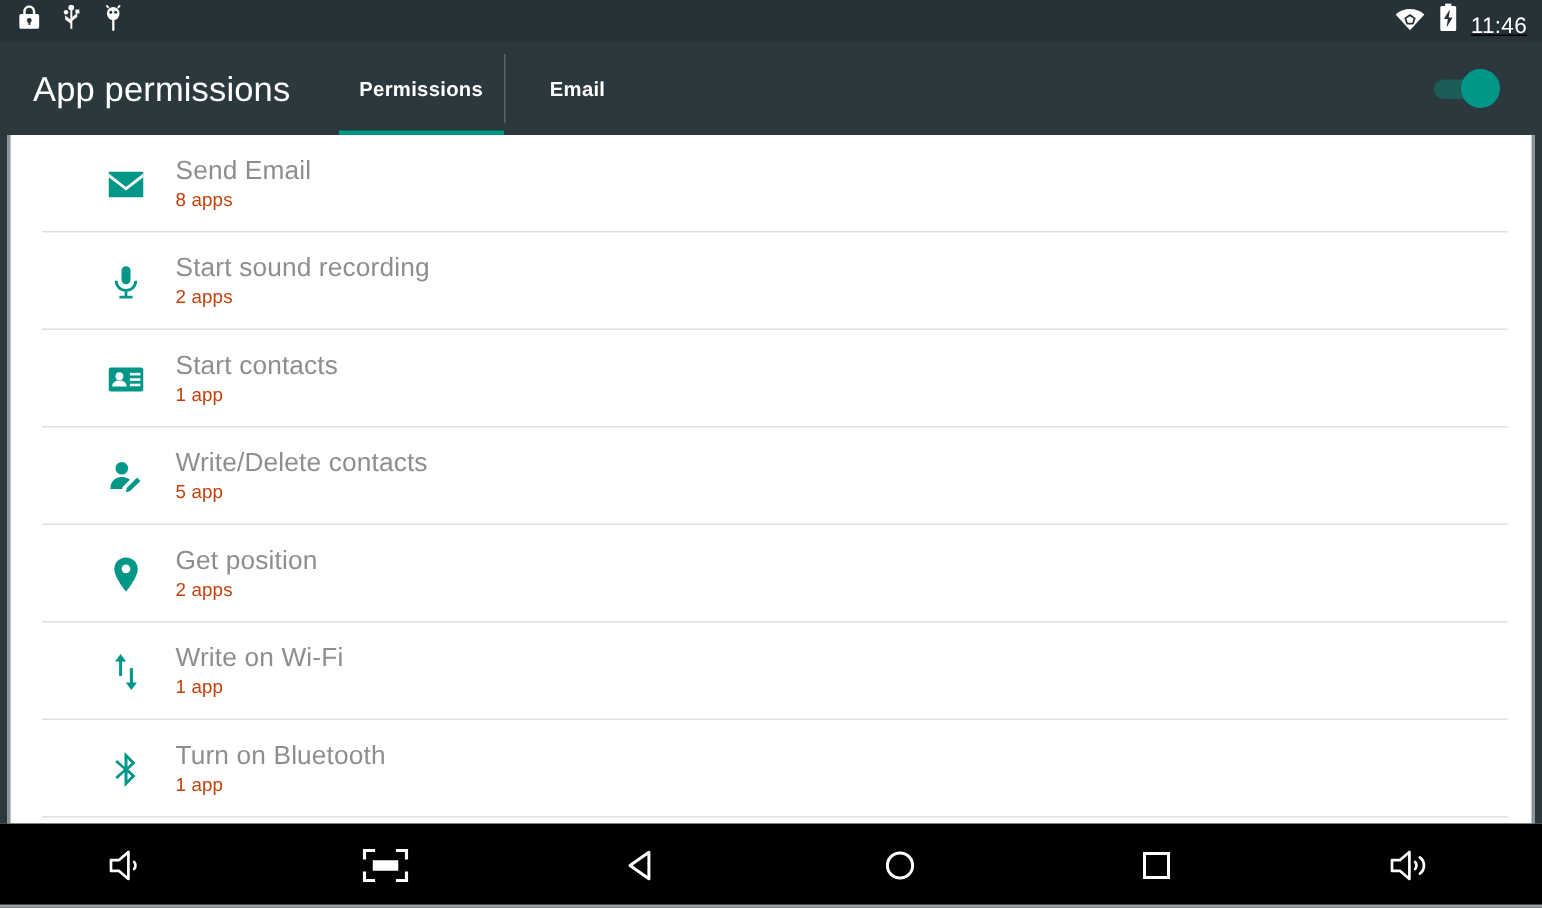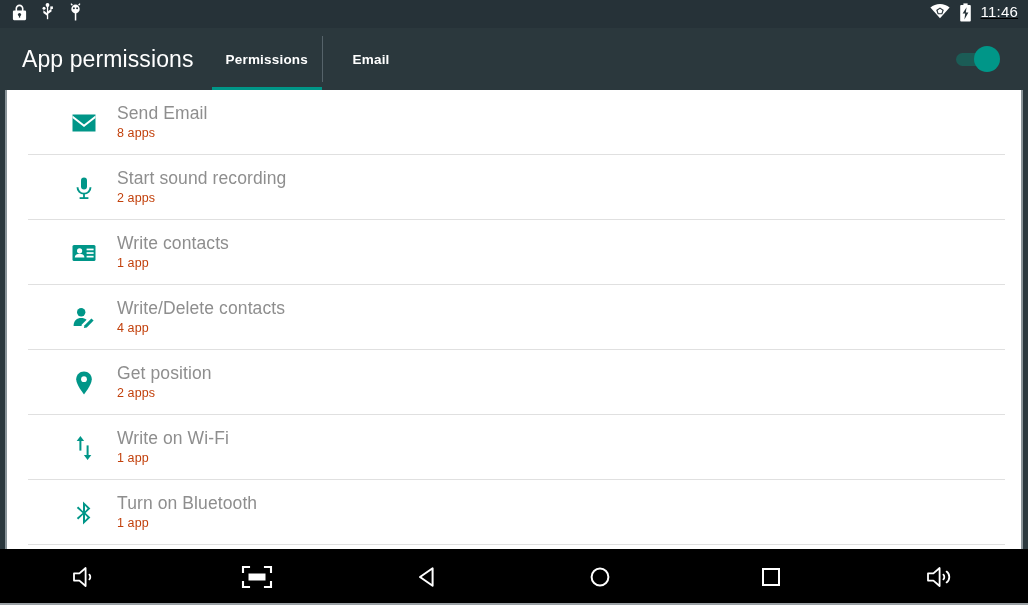--- a/index.html
+++ b/index.html
@@ -36,21 +36,21 @@
     padding: 0 10px 0 12px;
   }
   .status-left {
     display: flex;
     align-items: center;
     gap: 14px;
   }
   .status-right {
     margin-left: auto;
     display: flex;
-    align-items: flex-start;
+    align-items: flex-end;
     gap: 9px;
     text-decoration: underline;
   }
   .status-clock {
     color: #ffffff;
     font-size: 15px;
     letter-spacing: 0.2px;
     font-family: "Liberation Sans", sans-serif;
   }
   .sysicon { display: block; }
@@ -59,20 +59,21 @@
   .app-bar {
     position: absolute;
     top: 28px; left: 0;
     width: 1028px;
     height: 62px;
     background: #2b383d;
     display: flex;
     align-items: center;
     box-sizing: border-box;
     padding-left: 22px;
+    gap: 14px;
   }
   .app-title {
     color: #ffffff;
     font-size: 23px;
     font-weight: normal;
     letter-spacing: 0.1px;
     white-space: nowrap;
   }
   .tabs {
     position: relative;
@@ -336,36 +337,36 @@
           <svg width="26" height="26" viewBox="0 0 26 26">
             <rect x="1.5" y="5" width="23" height="16" rx="1.5" fill="#009688"></rect>
             <circle cx="8.6" cy="10.8" r="2.6" fill="#ffffff"></circle>
             <path d="M3.8 17.6 C3.8 14.9 6.0 13.7 8.6 13.7 C11.2 13.7 13.4 14.9 13.4 17.6 Z" fill="#ffffff"></path>
             <rect x="15.6" y="8.6" width="7" height="1.7" fill="#ffffff"></rect>
             <rect x="15.6" y="12.2" width="7" height="1.7" fill="#ffffff"></rect>
             <rect x="15.6" y="15.8" width="7" height="1.7" fill="#ffffff"></rect>
           </svg>
         </div>
         <div class="row-text">
-          <div class="row-title">Write contacts</div>
+          <div class="row-title">Start contacts</div>
           <div class="row-sub">1 app</div>
         </div>
       </div>
 
       <div class="row">
         <div class="row-icon">
           <svg width="26" height="26" viewBox="0 0 26 26">
             <circle cx="10.2" cy="7.2" r="4.2" fill="#009688"></circle>
             <path d="M2.6 21.0 C2.6 15.6 6.0 13.0 10.2 13.0 C12.3 13.0 14.2 13.6 15.6 14.8 L10.6 19.8 L10.6 21.0 Z" fill="#009688"></path>
             <path d="M13.6 20.2 L20.4 13.4 L22.6 15.6 L15.8 22.4 L12.9 23.1 Z" fill="#009688"></path>
           </svg>
         </div>
         <div class="row-text">
           <div class="row-title">Write/Delete contacts</div>
-          <div class="row-sub">4 app</div>
+          <div class="row-sub">5 app</div>
         </div>
       </div>
 
       <div class="row">
         <div class="row-icon">
           <svg width="26" height="26" viewBox="0 0 26 26">
             <path d="M13 1.6 C8.7 1.6 5.2 5.0 5.2 9.3 C5.2 15.1 13 24.4 13 24.4 C13 24.4 20.8 15.1 20.8 9.3 C20.8 5.0 17.3 1.6 13 1.6 Z" fill="#009688"></path>
             <circle cx="13" cy="9.2" r="2.9" fill="#ffffff"></circle>
           </svg>
         </div>

